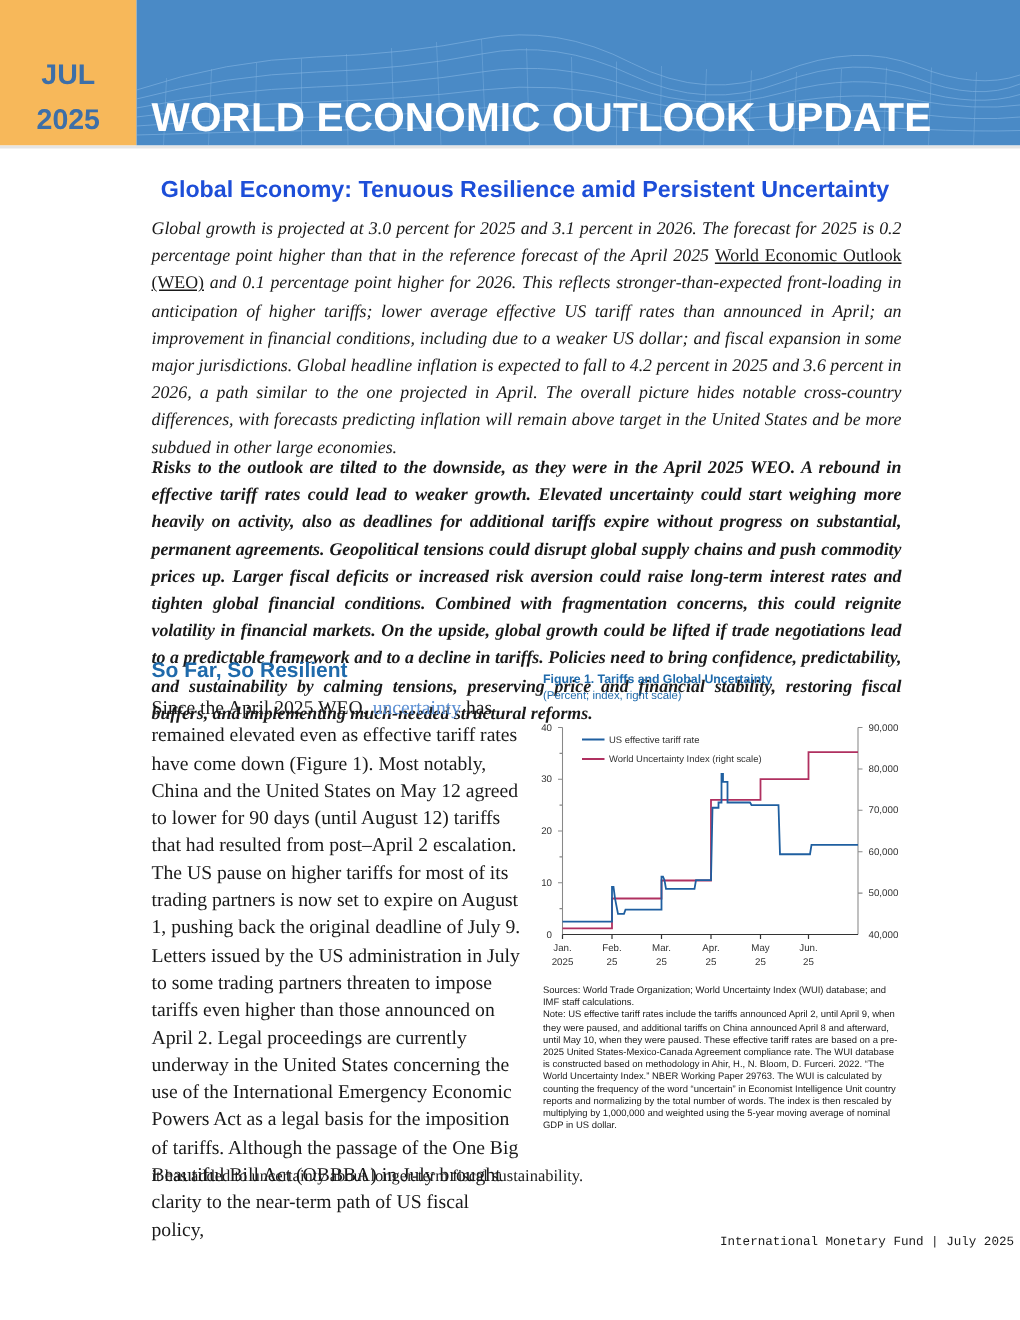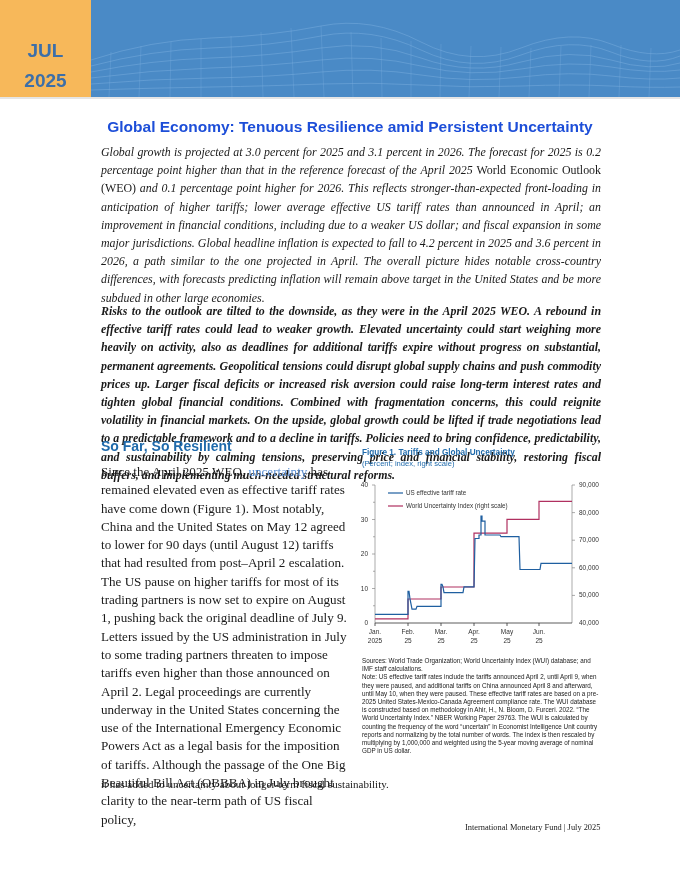--- a/index.html
+++ b/index.html
@@ -8,35 +8,35 @@
   .date-box { position: absolute; left: 0; top: 0; width: 91px; height: 97px; background: #f7b85a; }
   .date-box .month { position: absolute; left: 0; width: 91px; top: 40px; text-align: center; font-family: "Liberation Sans", sans-serif; font-weight: bold; font-size: 19px; color: #3d6fa8; }
   .date-box .year { position: absolute; left: 0; width: 91px; top: 70px; text-align: center; font-family: "Liberation Sans", sans-serif; font-weight: bold; font-size: 19px; color: #3d6fa8; }
   .title-box { position: absolute; left: 91px; top: 0; width: 589px; height: 97px; background: #4a8ac6; overflow: hidden; }
   .title-box svg { position: absolute; left: 0; top: 0; }
   .title-box .title { position: absolute; left: 10px; top: 63px; font-family: "Liberation Sans", sans-serif; font-weight: bold; font-size: 27px; color: #ffffff; letter-spacing: 0.1px; white-space: nowrap; }
   .banner-line { position: absolute; left: 0; top: 97px; width: 680px; height: 2px; background: #e5e5e5; }
 
   .headline { position: absolute; left: 100px; width: 500px; top: 118px; text-align: center; font-family: "Liberation Sans", sans-serif; font-weight: bold; font-size: 15.5px; color: #1d4ed8; white-space: nowrap; }
   .lead { position: absolute; left: 101px; width: 500px; font-family: "Liberation Serif", serif; font-style: italic; font-size: 11.9px; line-height: 18.2px; color: #1a1a1a; text-align: justify; }
-  .lead .upright { font-style: normal; }
+  .lead .upright { font-style: normal; text-decoration: underline; }
   .lead1 { top: 143px; }
   .lead2 { top: 302px; font-weight: bold; }
 
   .section-head { position: absolute; left: 101px; top: 438px; font-family: "Liberation Sans", sans-serif; font-weight: bold; font-size: 14px; color: #1f6aab; }
   .body-col { position: absolute; left: 101px; width: 250px; top: 463px; font-family: "Liberation Serif", serif; font-size: 13.1px; line-height: 18.3px; color: #1a1a1a; }
   .body-col .link { color: #5b8fd3; }
   .body-last { position: absolute; left: 101px; top: 775px; font-family: "Liberation Serif", serif; font-size: 11px; line-height: 18.3px; color: #1a1a1a; white-space: nowrap; }
 
   .fig-title { position: absolute; left: 362px; top: 448px; font-family: "Liberation Sans", sans-serif; font-weight: bold; font-size: 8.2px; color: #1f6aab; text-align: right; }
   .fig-sub { position: absolute; left: 362px; top: 459px; font-family: "Liberation Sans", sans-serif; font-size: 7.6px; color: #1f6aab; }
   .chart { position: absolute; left: 355px; top: 476px; }
   .fig-notes { position: absolute; left: 362px; top: 657px; width: 240px; font-family: "Liberation Sans", sans-serif; font-size: 6.3px; line-height: 8.2px; color: #1a1a1a; }
 
-  .footer { position: absolute; left: 445px; top: 823px; font-family: Liberation Serif, serif; font-size: 8.4px; color: #1a1a1a; padding-left: 20px; }
+  .footer { position: absolute; left: 460px; top: 823px; font-family: Liberation Mono, monospace; font-size: 8.4px; color: #1a1a1a; padding-left: 20px; }
 </style>
 </head>
 <body>
 
 <div class="banner">
   <div class="date-box">
     <div class="month">JUL</div>
     <div class="year">2025</div>
   </div>
   <div class="title-box">
@@ -64,20 +64,21 @@
           <line x1="350" y1="44" x2="349" y2="97"></line>
         <line x1="380" y1="46" x2="378" y2="97"></line>
           <line x1="410" y1="47" x2="408" y2="97"></line>
         <line x1="440" y1="48" x2="438" y2="97"></line>
           <line x1="470" y1="46" x2="468" y2="97"></line>
         <line x1="500" y1="45" x2="498" y2="97"></line>
           <line x1="530" y1="45" x2="528" y2="97"></line>
         <line x1="560" y1="48" x2="558" y2="97"></line>
       </g>
     </svg>
+    <div class="title">WORLD ECONOMIC OUTLOOK UPDATE</div>
   </div>
 </div>
 <div class="banner-line"></div>
 
 <div class="headline">Global Economy: Tenuous Resilience amid Persistent Uncertainty</div>
 
 <div class="lead lead1">
   <span>Global growth is projected at 3.0 percent for 2025 and 3.1 percent in 2026. The forecast for 2025 is 0.2 percentage point higher than that in the reference forecast of the April 2025 </span><span class="upright">World Economic Outlook</span><span class="upright"> (WEO)</span><span> and 0.1 percentage point higher for 2026. This reflects stronger-than-expected front-loading in anticipation of higher tariffs; lower average effective US tariff rates than announced in April; an improvement in financial conditions, including due to a weaker US dollar; and fiscal expansion in some major jurisdictions. Global headline inflation is expected to fall to 4.2 percent in 2025 and 3.6 percent in 2026, a path similar to the one projected in April. The overall picture hides notable cross-country differences, with forecasts predicting inflation will remain above target in the United States and be more subdued in other large economies.</span>
 </div>
 <div class="lead lead2">Risks to the outlook are tilted to the downside, as they were in the April 2025 WEO. A rebound in effective tariff rates could lead to weaker growth. Elevated uncertainty could start weighing more heavily on activity, also as deadlines for additional tariffs expire without progress on substantial, permanent agreements. Geopolitical tensions could disrupt global supply chains and push commodity prices up. Larger fiscal deficits or increased risk aversion could raise long-term interest rates and tighten global financial conditions. Combined with fragmentation concerns, this could reignite volatility in financial markets. On the upside, global growth could be lifted if trade negotiations lead to a predictable framework and to a decline in tariffs. Policies need to bring confidence, predictability, and sustainability by calming tensions, preserving price and financial stability, restoring fiscal buffers, and implementing much-needed structural reforms.</div>

